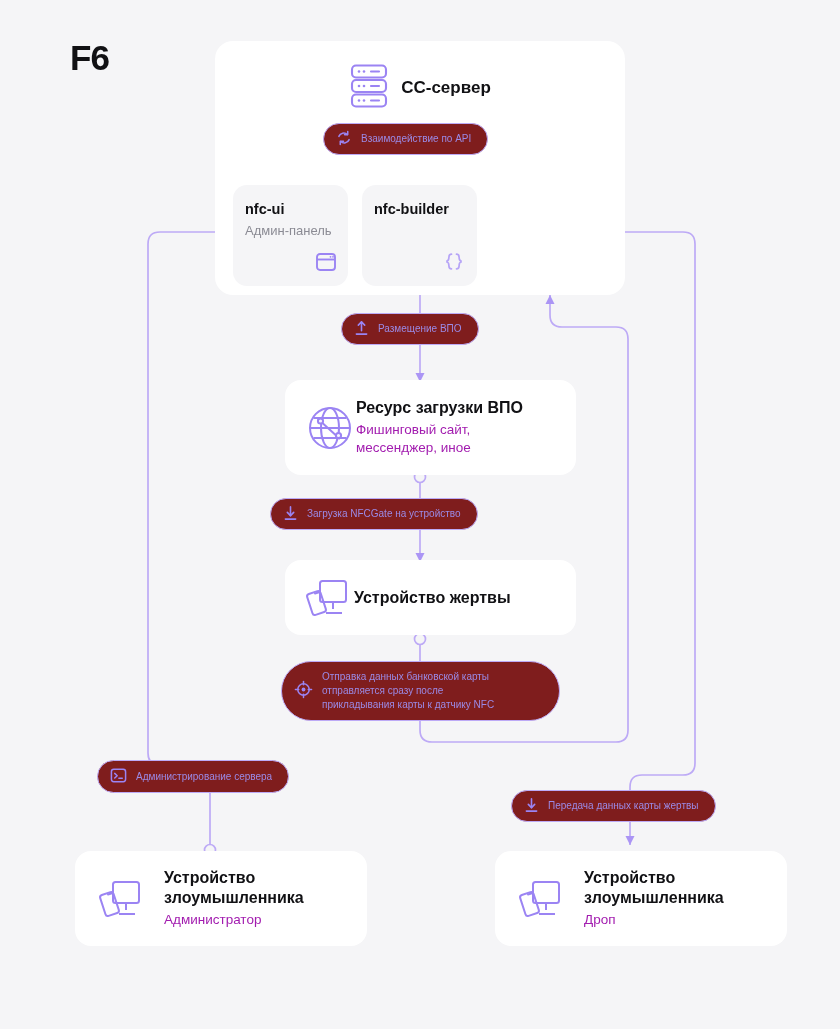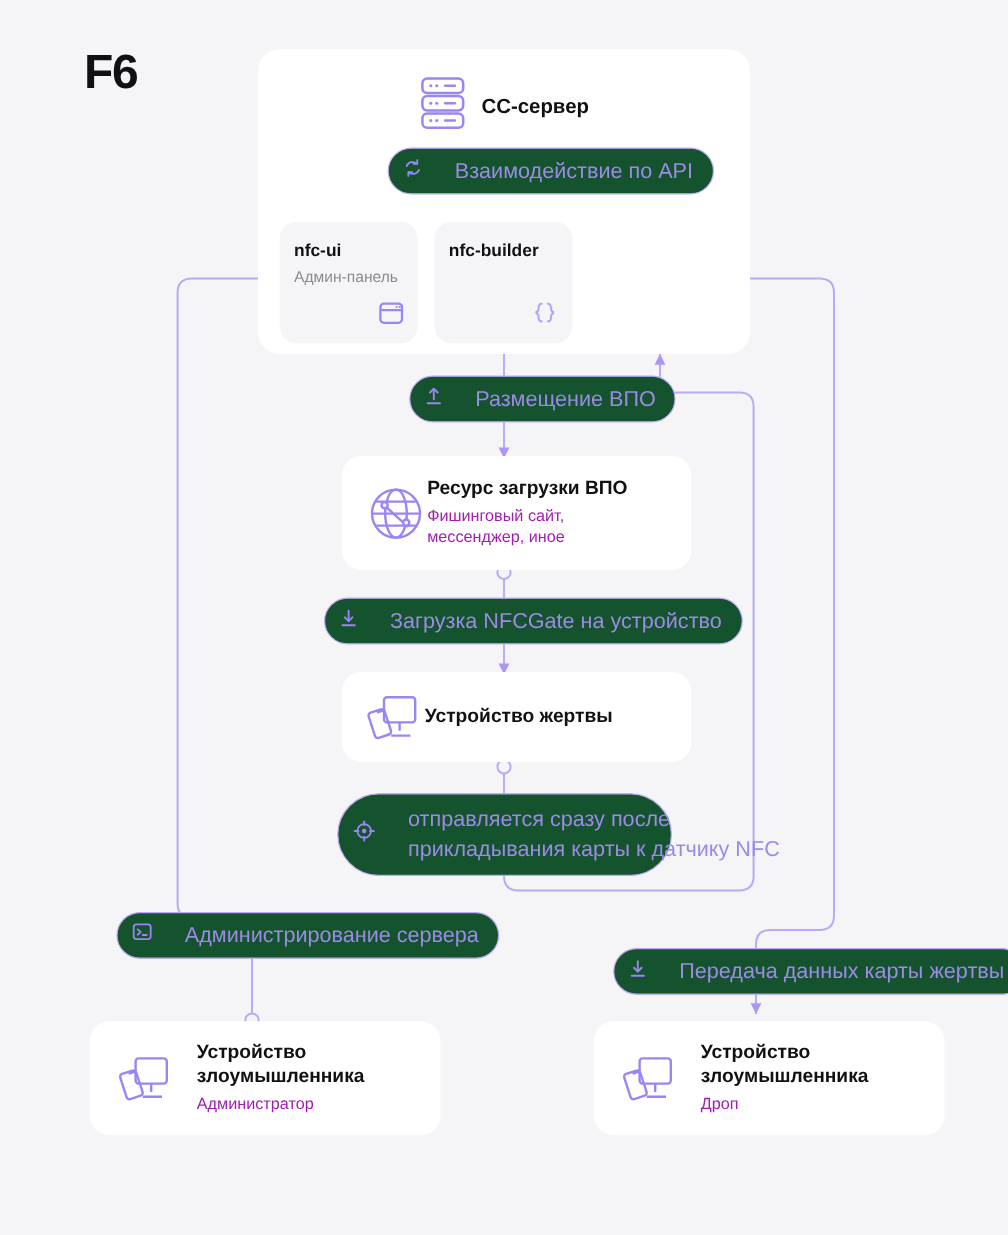--- a/index.html
+++ b/index.html
@@ -13,43 +13,43 @@
   }
   .stage{position:absolute;left:0;top:0;width:840px;height:1029px;}
 
   
   #wires{position:absolute;left:0;top:0;width:840px;height:1029px;z-index:1;pointer-events:none;}
   .node{position:absolute;z-index:2;}
 
   
   .logo{
     position:absolute;left:70px;top:40px;
-    font-size:40px;font-weight:bold;color:#111114;
+    font-size:35px;font-weight:bold;color:#111114;
     letter-spacing:-1px;line-height:1;
     z-index:3;
   }
 
   
   .panel{
     left:215px;top:41px;width:410px;height:254px;
     background:#ffffff;border-radius:18px;
   }
   .panel-head{
     display:flex;align-items:center;justify-content:center;
     gap:12px;padding-top:22px;
   }
   .panel-title{font-size:17px;font-weight:bold;color:#111114;}
 
   
   .badge{
-    display:inline-flex;align-items:center;gap:27px;
-    background:#14532d;border:1px solid #bdaaf6;
+    display:inline-flex;align-items:center;gap:9px;
+    background:#7f1d1d;border:1px solid #bdaaf6;
     border-radius:999px;
     padding:6px 16px 6px 12px;
-    color:#9b8ae6;font-size:18px;white-space:nowrap;
+    color:#9b8ae6;font-size:10px;white-space:nowrap;
   }
   .badge.multiline{align-items:center;padding:8px 14px 9px 12px;}
   .badge .btxt{display:block;line-height:1.38;}
   .badge-api{position:absolute;left:323px;top:123px;}
   .badge-deploy{position:absolute;left:341px;top:313px;}
   .badge-download{position:absolute;left:270px;top:498px;}
   .badge-carddata{position:absolute;left:281px;top:661px;width:279px;box-sizing:border-box;}
   .badge-admin{position:absolute;left:97px;top:760px;}
   .badge-transfer{position:absolute;left:511px;top:790px;}
 
@@ -259,20 +259,21 @@
       <svg width="19" height="19" viewBox="0 0 20 20" fill="none" stroke="#9b84f3" stroke-width="1.6">
         <circle cx="10" cy="10" r="6"></circle>
         <circle cx="10" cy="10" r="2" fill="#9b84f3" stroke="none"></circle>
         <line x1="10" y1="1.5" x2="10" y2="5" stroke-linecap="round"></line>
         <line x1="10" y1="15" x2="10" y2="18.5" stroke-linecap="round"></line>
         <line x1="1.5" y1="10" x2="5" y2="10" stroke-linecap="round"></line>
         <line x1="15" y1="10" x2="18.5" y2="10" stroke-linecap="round"></line>
       </svg>
     </span>
     <span style="display:flex;flex-direction:column;">
+      <span class="btxt">Отправка данных банковской карты</span>
       <span class="btxt">отправляется сразу после</span>
       <span class="btxt">прикладывания карты к датчику NFC</span>
     </span>
   </div>
 
   <div class="node badge badge-admin">
     <span>
       <svg width="17" height="17" viewBox="0 0 18 18" fill="none" stroke="#9b84f3" stroke-width="1.6" stroke-linecap="round" stroke-linejoin="round">
         <rect x="1.5" y="2.5" width="15" height="13" rx="2.5"></rect>
         <polyline points="5,6.8 7.6,9.2 5,11.6"></polyline>

